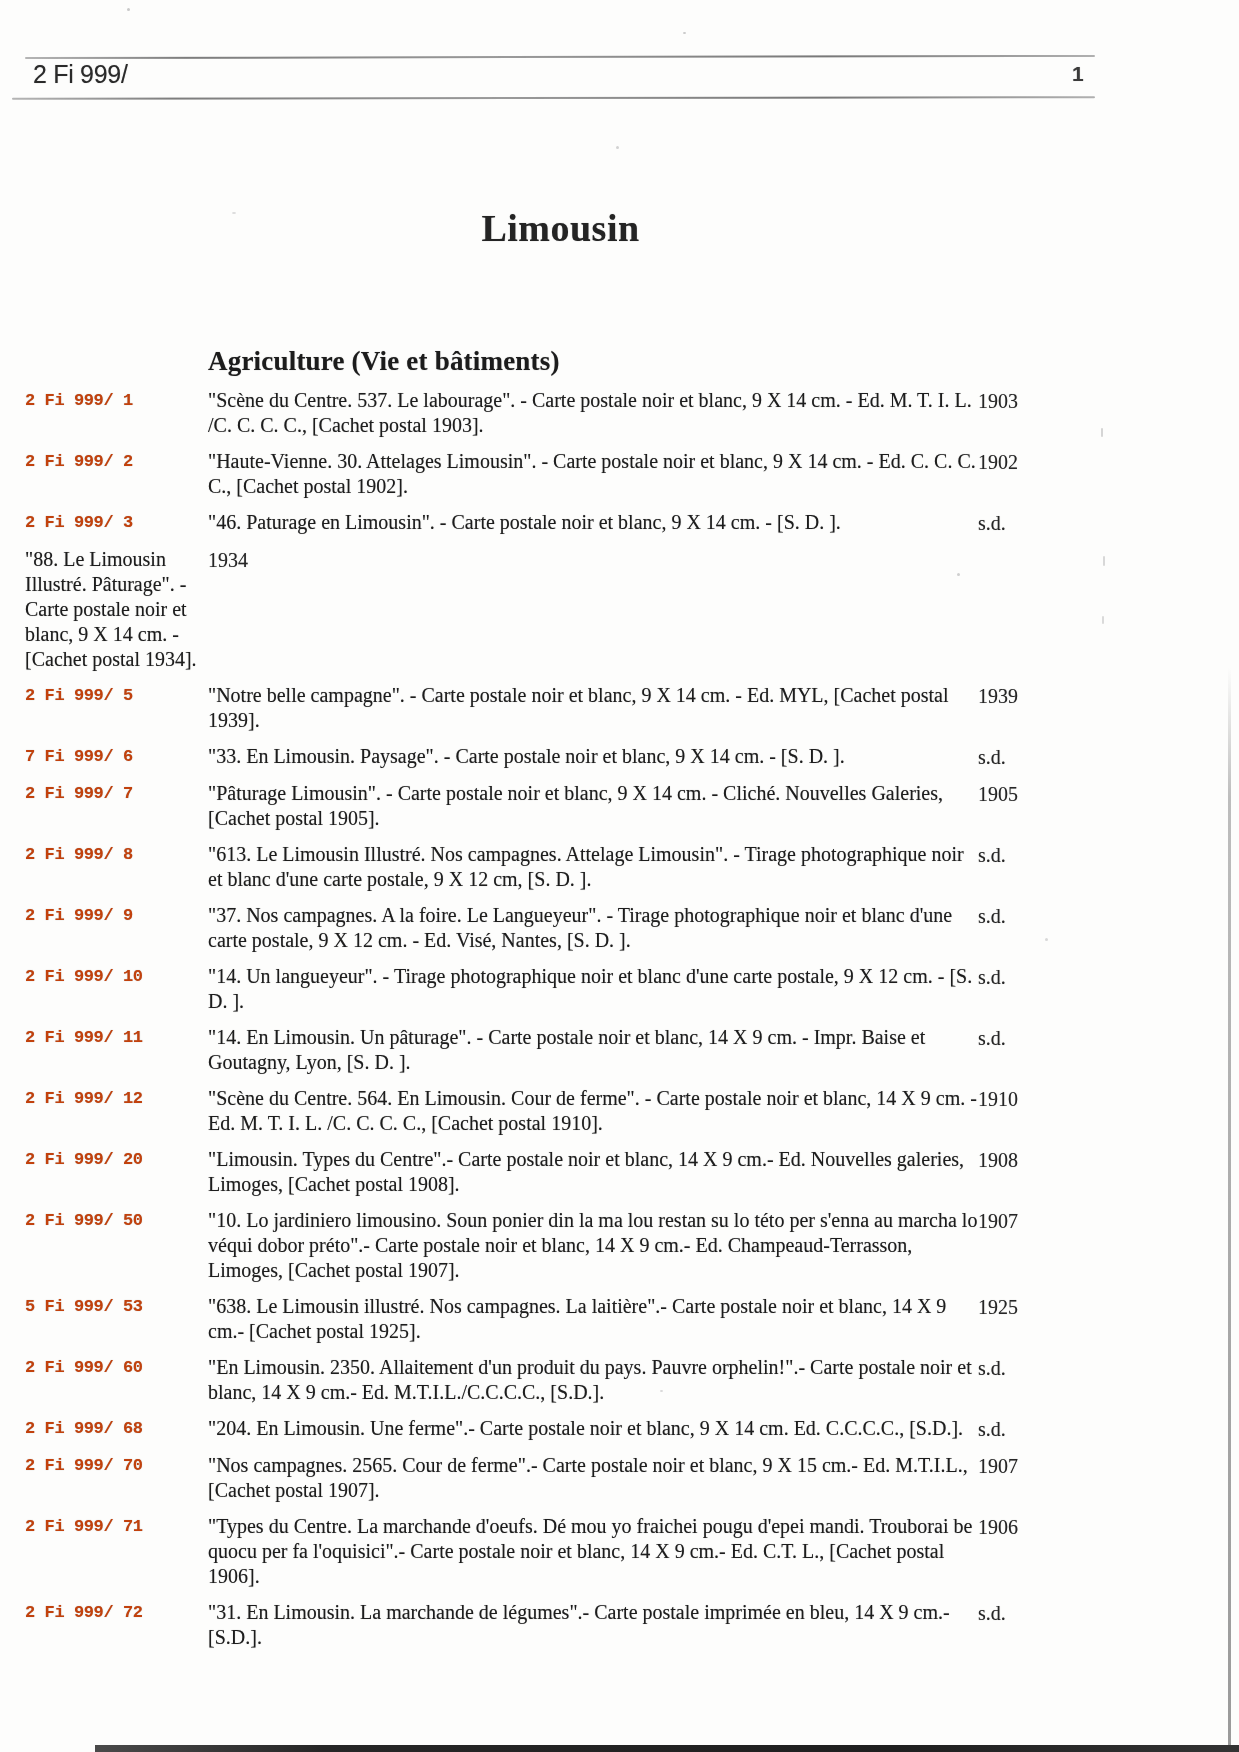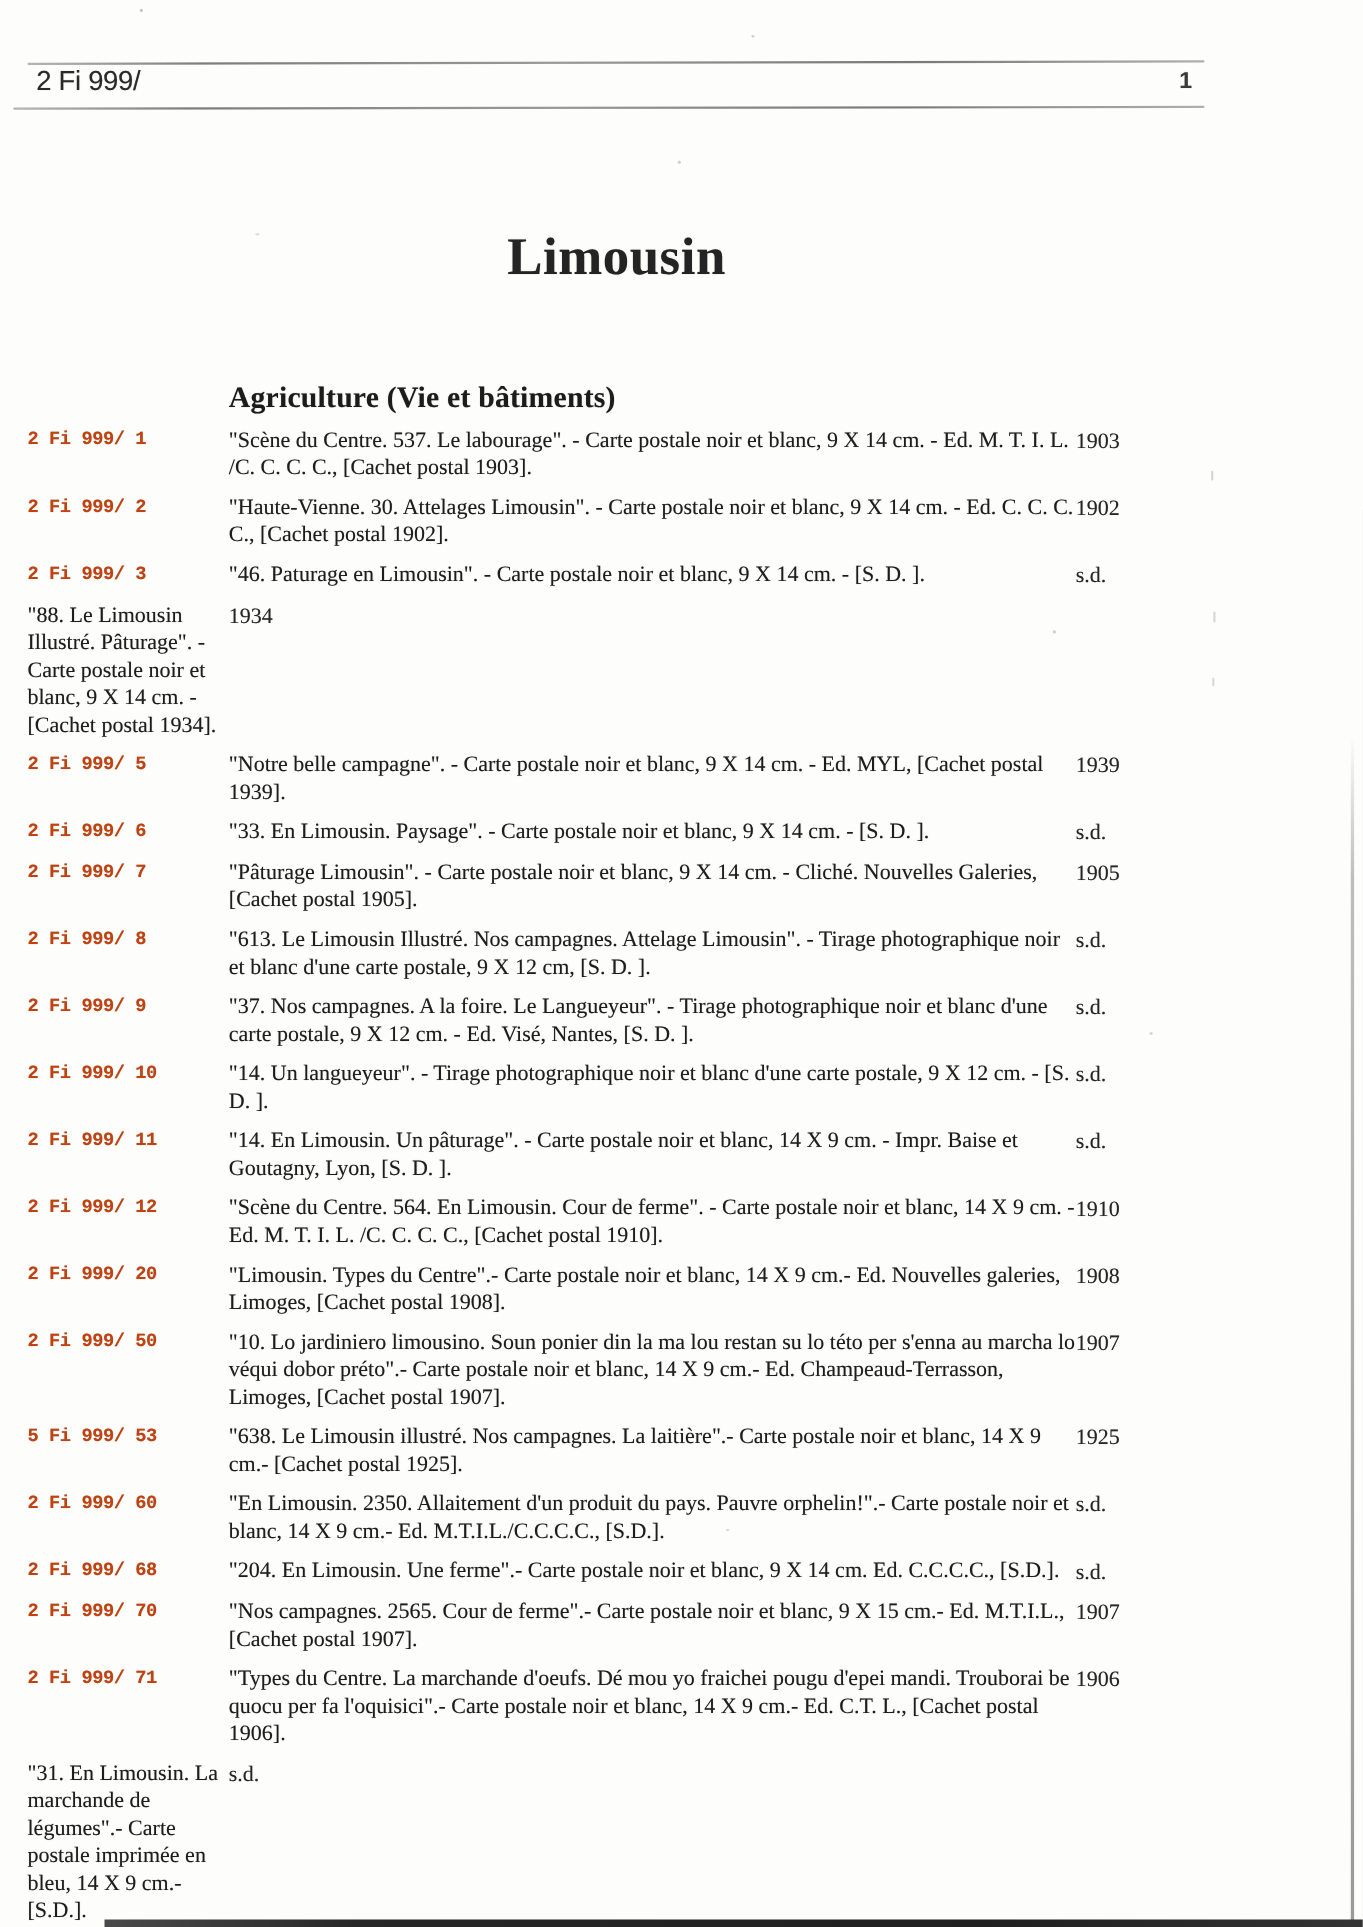--- a/index.html
+++ b/index.html
@@ -28,21 +28,21 @@
   .page-number{
     position:absolute;left:1072px;top:62px;
     font-family:"Liberation Sans","DejaVu Sans",sans-serif;
     font-weight:700;font-size:21px;color:#3a3a3a;
     text-shadow:0 0 1px rgba(40,40,40,.3);
   }
   
   .doc-title{
     position:absolute;left:0;right:118px;top:206px;
     text-align:center;
-    font-size:48px;font-weight:700;letter-spacing:0.5px;color:#242424;
+    font-size:38px;font-weight:700;letter-spacing:0.5px;color:#242424;
     text-shadow:0 0 1px rgba(30,30,30,.4);
   }
   .section-heading{
     position:absolute;left:208px;top:346px;
     font-size:27px;font-weight:700;color:#1c1c1c;
     letter-spacing:0.2px;
     text-shadow:0 0 1px rgba(30,30,30,.4);
   }
   
   .entries{
@@ -130,21 +130,21 @@
       <div class="entry-date">1934</div>
     </div>
 
     <div class="entry-row">
       <div class="entry-ref">2 Fi 999/ 5</div>
       <div class="entry-desc">"Notre belle campagne". - Carte postale noir et blanc, 9 X 14 cm. - Ed. MYL, [Cachet postal 1939].</div>
       <div class="entry-date">1939</div>
     </div>
 
     <div class="entry-row">
-      <div class="entry-ref">2 Fi 999/ 6</div>
+      <div class="entry-ref">7 Fi 999/ 6</div>
       <div class="entry-desc">"33. En Limousin. Paysage". - Carte postale noir et blanc, 9 X 14 cm. - [S. D. ].</div>
       <div class="entry-date">s.d.</div>
     </div>
 
     <div class="entry-row">
       <div class="entry-ref">2 Fi 999/ 7</div>
       <div class="entry-desc">"Pâturage Limousin". - Carte postale noir et blanc, 9 X 14 cm. - Cliché. Nouvelles Galeries, [Cachet postal 1905].</div>
       <div class="entry-date">1905</div>
     </div>
 
@@ -215,20 +215,21 @@
       <div class="entry-date">1907</div>
     </div>
 
     <div class="entry-row">
       <div class="entry-ref">2 Fi 999/ 71</div>
       <div class="entry-desc">"Types du Centre. La marchande d'oeufs. Dé mou yo fraichei pougu d'epei mandi. Trouborai be quocu per fa l'oquisici".- Carte postale noir et blanc, 14 X 9 cm.- Ed. C.T. L., [Cachet postal 1906].</div>
       <div class="entry-date">1906</div>
     </div>
 
     <div class="entry-row">
+      <div class="entry-ref">2 Fi 999/ 72</div>
       <div class="entry-desc">"31. En Limousin. La marchande de légumes".- Carte postale imprimée en bleu, 14 X 9 cm.- [S.D.].</div>
       <div class="entry-date">s.d.</div>
     </div>
   </div>
 
   <div class="edge-line"></div>
   <div class="bottom-bar"></div>
 
   <div class="speckle s1"></div>
   <div class="speckle s2"></div>

